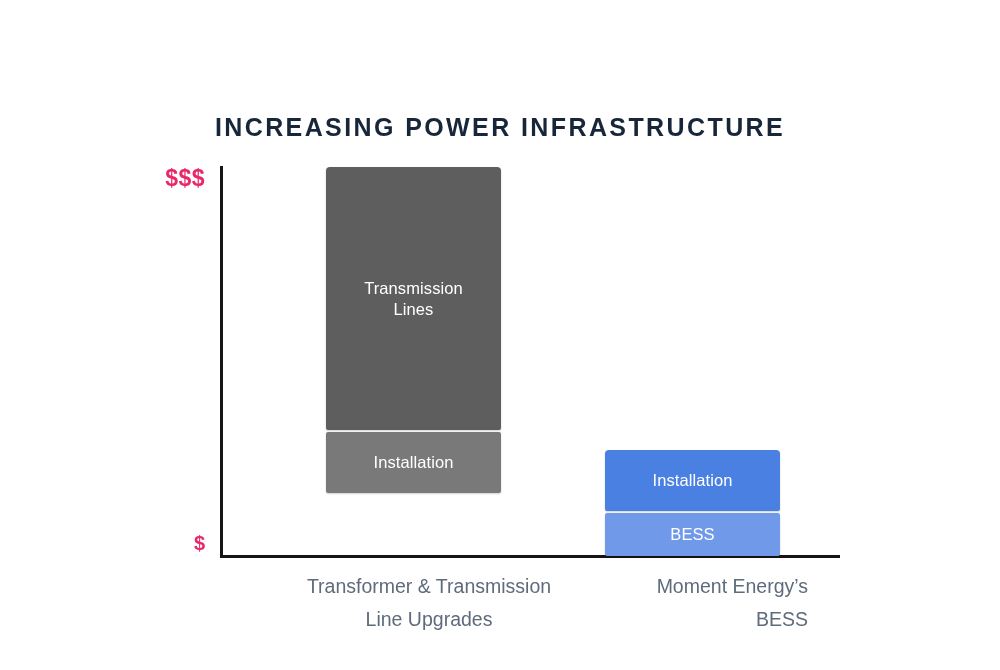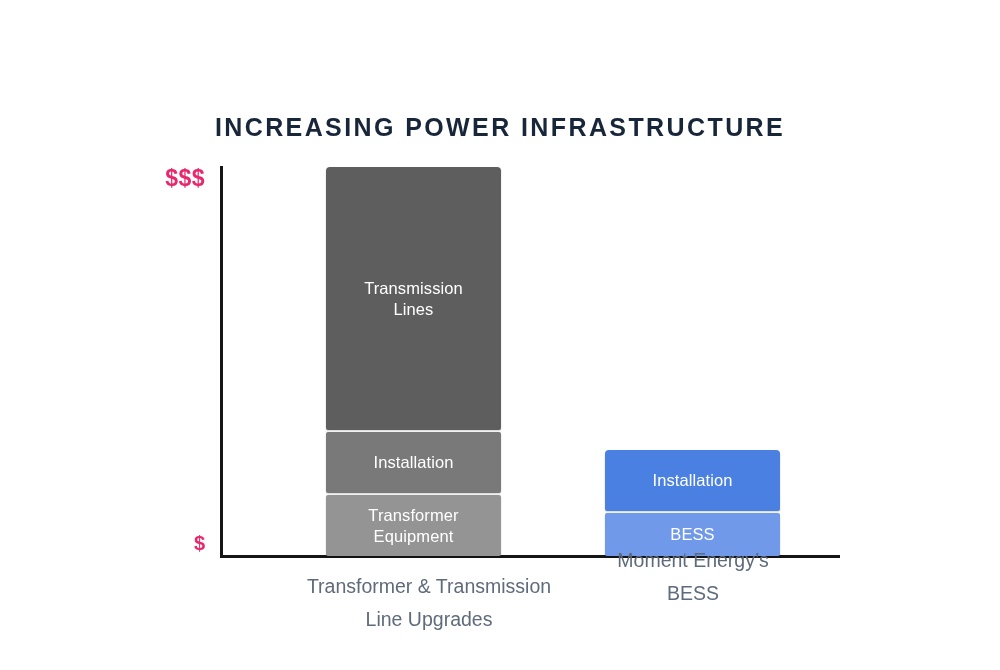--- a/index.html
+++ b/index.html
@@ -148,38 +148,34 @@
     </div>
 
     <div style="height:2px;"></div>
 
     <div class="seg" style="height:61px; background:#797979;">
       <span class="seg-label" style="white-space: pre-line;">Installation</span>
     </div>
 
     <div style="height:2px;"></div>
 
-    <div class="seg" style="height:61px; background:#949494;">
-      <span class="seg-label" style="white-space: pre-line;">Transformer
-Equipment</span>
-    </div>
   </div>
 
   <div class="bar-stack stack" id="stack-1" style="left:605px; top:450px; width:175px; height:106px;">
 
     <div class="seg" style="height:61px; background:#4a80e2;">
       <span class="seg-label" style="white-space: pre-line;">Installation</span>
     </div>
 
     <div style="height:2px;"></div>
 
     <div class="seg" style="height:43px; background:#7099ea;">
       <span class="seg-label" style="white-space: pre-line;">BESS</span>
     </div>
   </div>
 
   <div class="cat-label" style="left: 264px; top: 570px; width: 330px; white-space: pre-line;">Transformer &amp; Transmission
 Line Upgrades</div>
 
-  <div class="cat-label" style="left: 578px; top: 544px; width: 230px; white-space: pre-line;">Moment Energy’s
+  <div class="cat-label" style="left: 578px; top: 570px; width: 230px; white-space: pre-line; text-align: right;">Moment Energy’s
 BESS</div>
 
 </div>
 
 </body></html>

